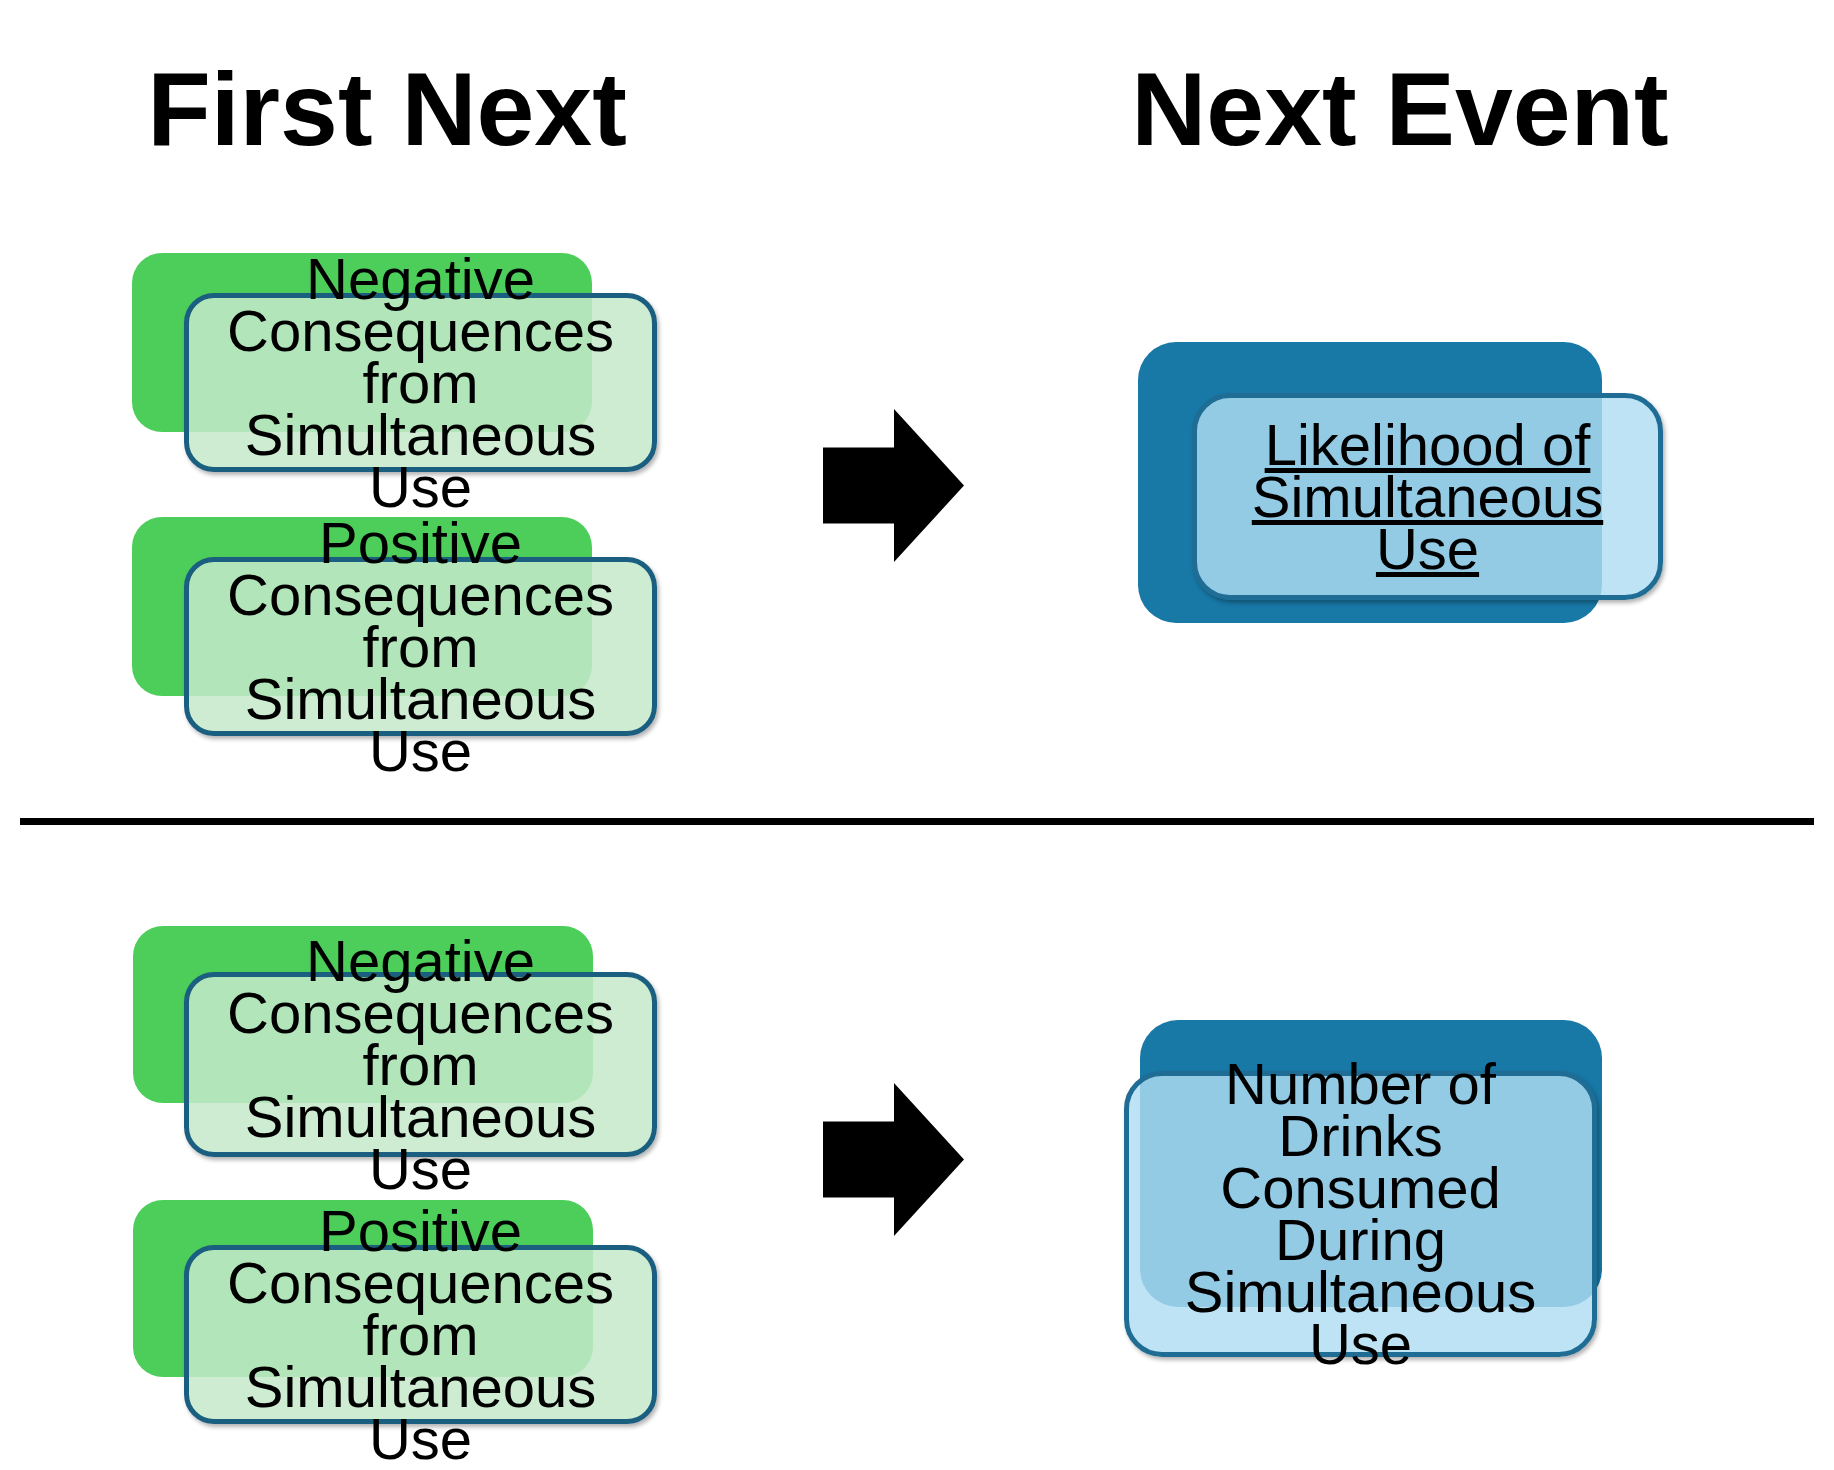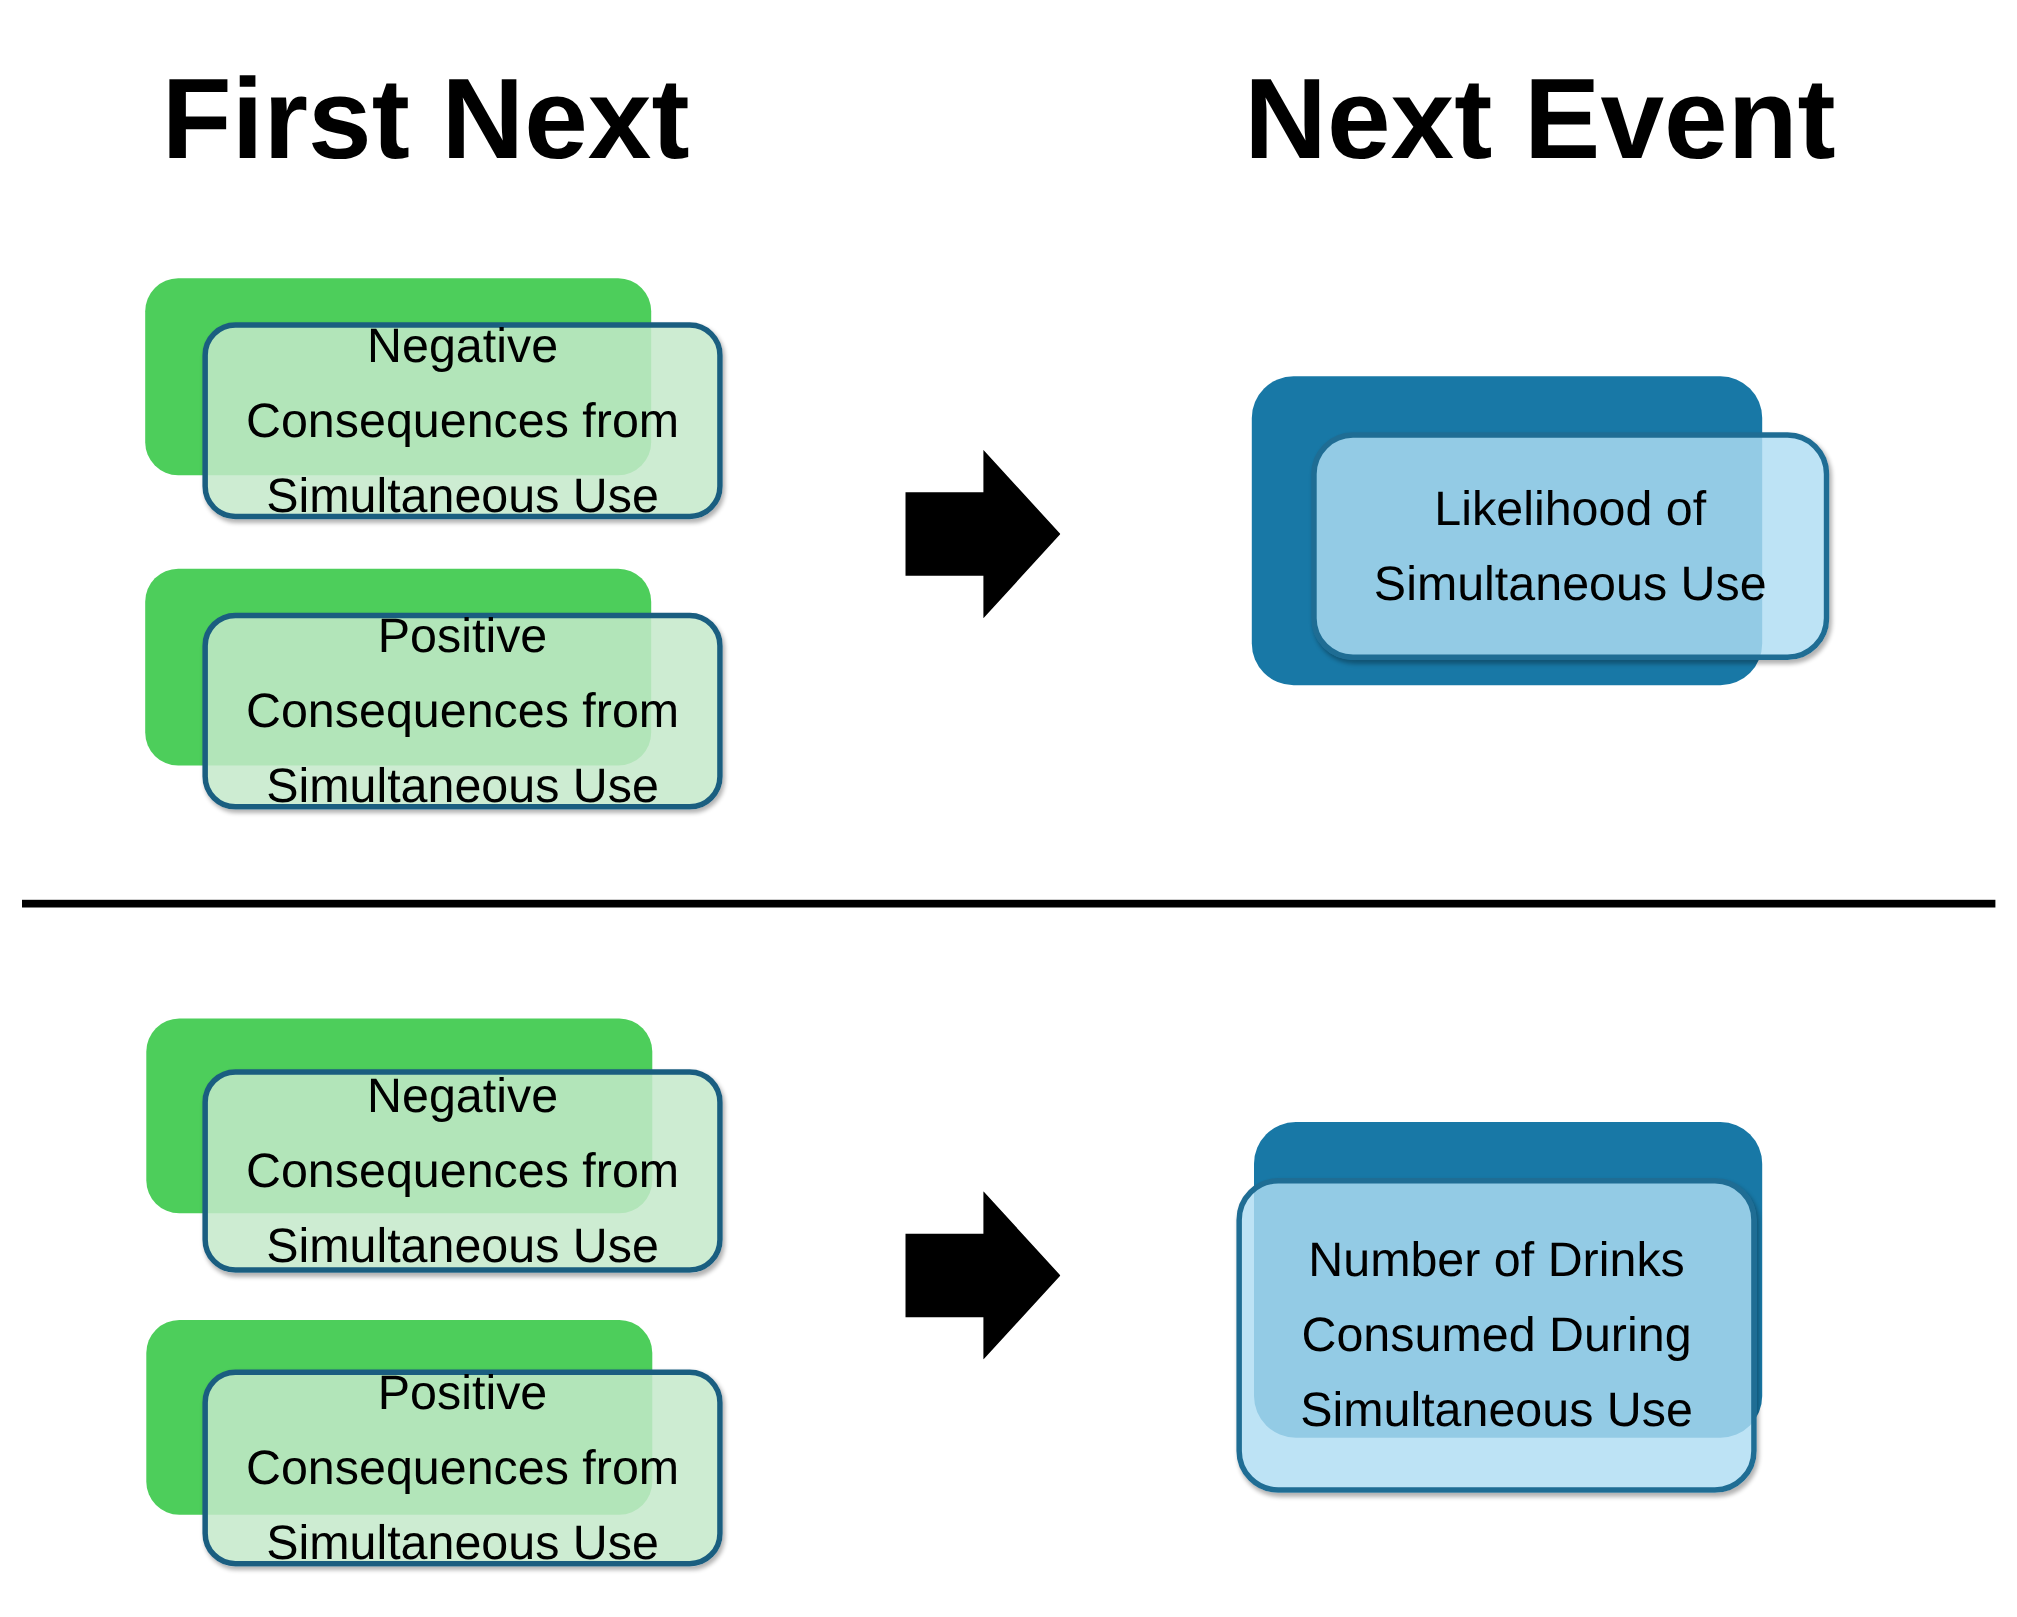--- a/index.html
+++ b/index.html
@@ -44,40 +44,40 @@
     box-shadow: 2px 3px 4px rgba(0,0,0,0.30);
   }
   .green .box-back  { background: var(--green-back, #4dce5b); }
   .green .box-front { background: var(--green-front-fill, rgba(196,233,202,0.85));
                       border-color: var(--green-front-border, #1a5e80); }
   .blue  .box-back  { background: var(--blue-back, #1878a6); border-radius: 38px; }
   .blue  .box-front { background: var(--blue-front-fill, rgba(175,221,243,0.82));
                       border-color: var(--blue-front-border, #1f6d94); border-radius: 38px; }
 
   .box-label {
-    font-size: 44px;
-    line-height: 68px;
+    font-size: 58px;
+    line-height: 52px;
     white-space: pre-line;
     color: var(--text, #000);
     padding: 0 10px;
   }
 
   
   .g1-back  { left: 132px; top: 253px;  width: 460px; height: 179px; }
   .g1-front { left: 184px; top: 293px;  width: 473px; height: 179px; }
   .g2-back  { left: 132px; top: 517px;  width: 460px; height: 179px; }
   .g2-front { left: 184px; top: 557px;  width: 473px; height: 179px; }
   
   .g3-back  { left: 133px; top: 926px;  width: 460px; height: 177px; }
   .g3-front { left: 184px; top: 972px;  width: 473px; height: 185px; }
   .g4-back  { left: 133px; top: 1200px; width: 460px; height: 177px; }
   .g4-front { left: 184px; top: 1245px; width: 473px; height: 179px; }
   
   .b1-back  { left: 1138px; top: 342px;  width: 464px; height: 281px; }
-  .b1-front { left: 1192px; top: 393px;  width: 471px; height: 207px; }
+  .b1-front { left: 1192px; top: 393px;  width: 471px; height: 207px; text-decoration: underline; }
   .b2-back  { left: 1140px; top: 1020px; width: 462px; height: 287px; }
   .b2-front { left: 1124px; top: 1071px; width: 473px; height: 286px; }
 
   .arrow {
     position: absolute;
     width: 141px;
     height: 153px;
   }
   .arrow-1 { left: 823px; top: 409px; }
   .arrow-2 { left: 823px; top: 1083px; }

